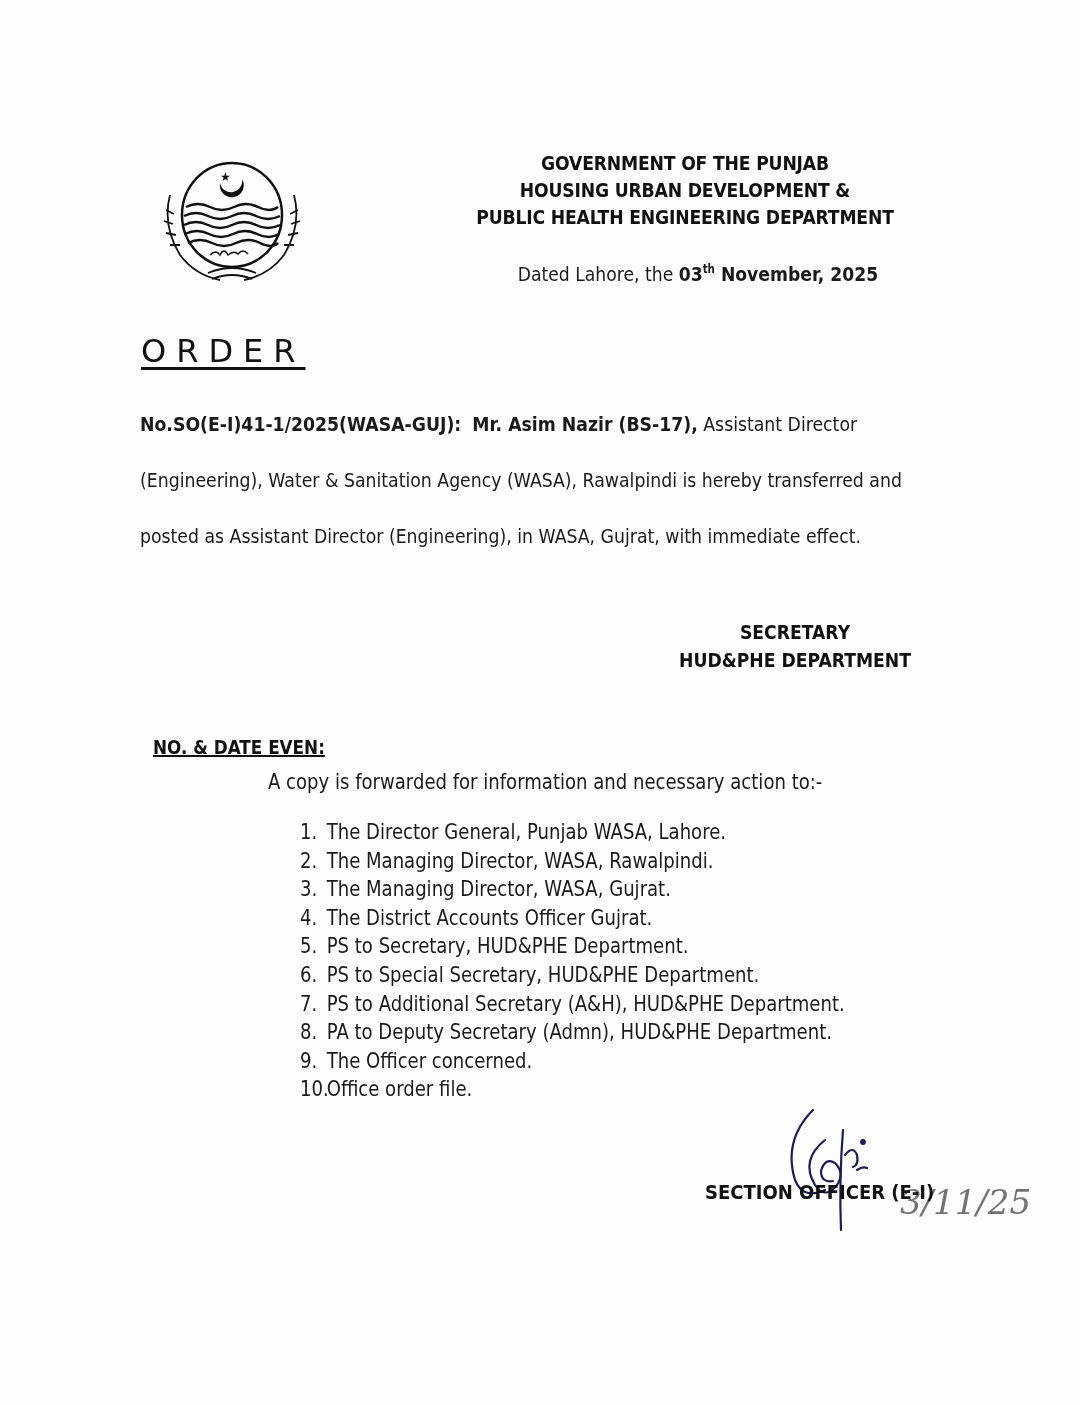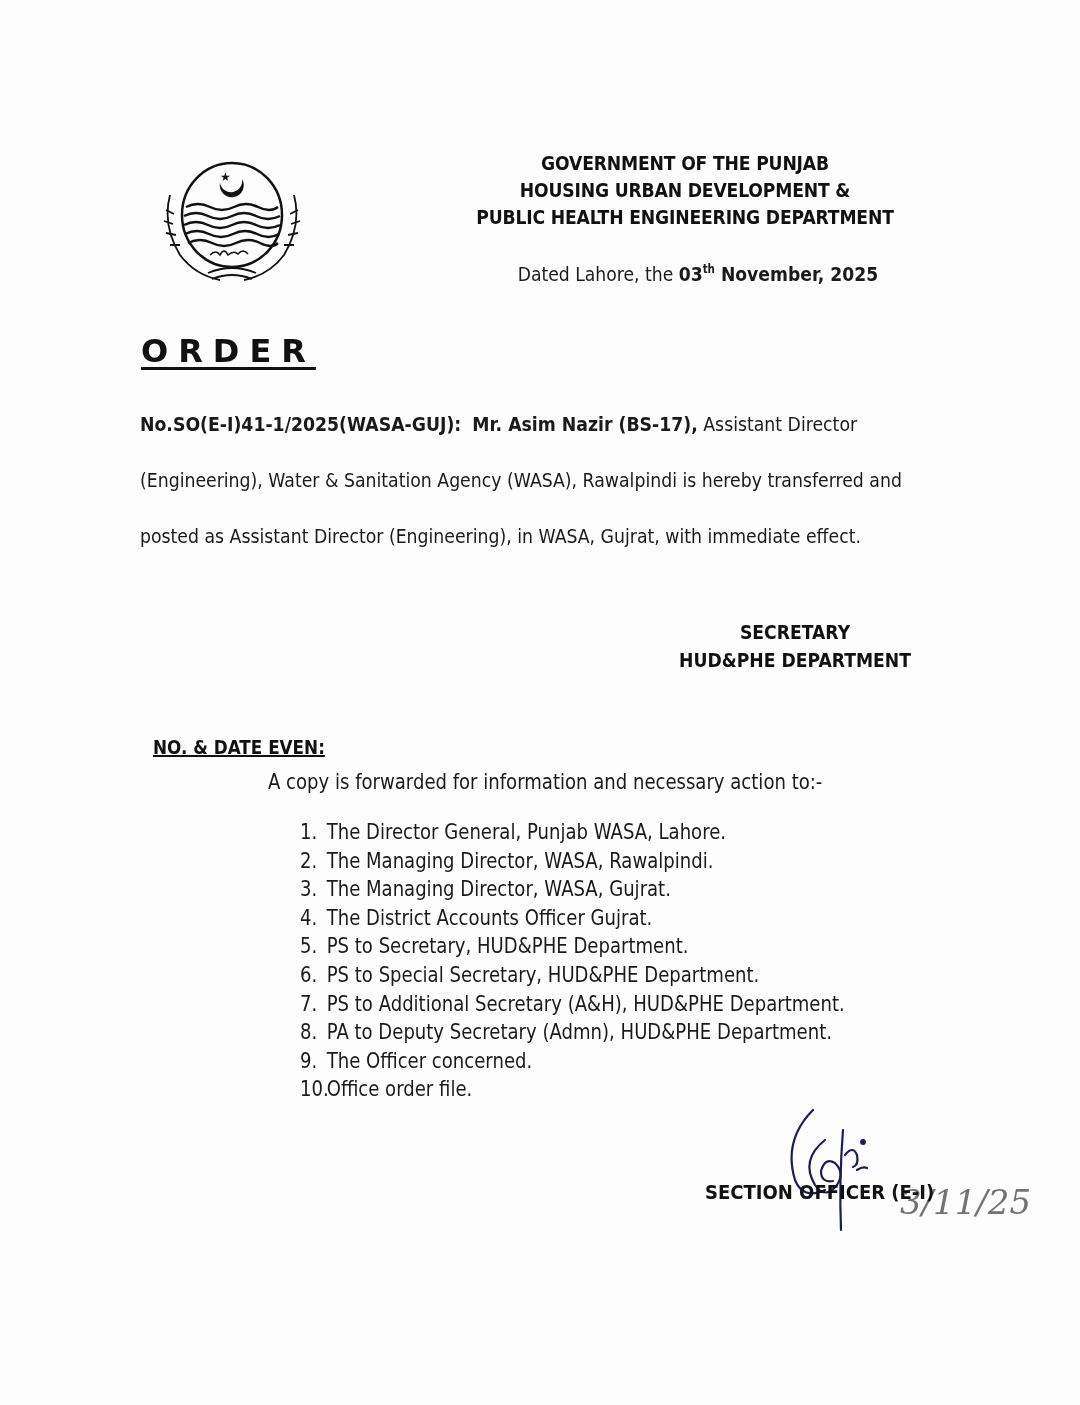--- a/index.html
+++ b/index.html
@@ -23,21 +23,21 @@
     }
     .dated {
       position: absolute; left: 420px; top: 262px; width: 556px;
       text-align: center; font-size: 20px; color: #1a1a1a;
       font-family: "DejaVu Sans", sans-serif; transform: scaleX(0.86); transform-origin: center top;
     }
     .dated b { font-weight: bold; }
     .dated sup { font-size: 12px; font-weight: bold; }
     .order-title {
       position: absolute; left: 141px; top: 332px;
-      font-size: 32px; font-weight: bold; letter-spacing: 10px;
+      font-size: 32px; font-weight: normal; letter-spacing: 10px;
       text-decoration: underline; text-decoration-thickness: 3px; text-underline-offset: 5px;
       font-family: "DejaVu Sans", sans-serif; color: #111;
     }
     .body-text {
       position: absolute; left: 140px; top: 396px; width: 905px;
       font-size: 20px; line-height: 56px; color: #1a1a1a;
       font-family: "DejaVu Sans", sans-serif;
       transform: scaleX(0.865); transform-origin: left top;
     }
     .body-text b { font-weight: bold; }

